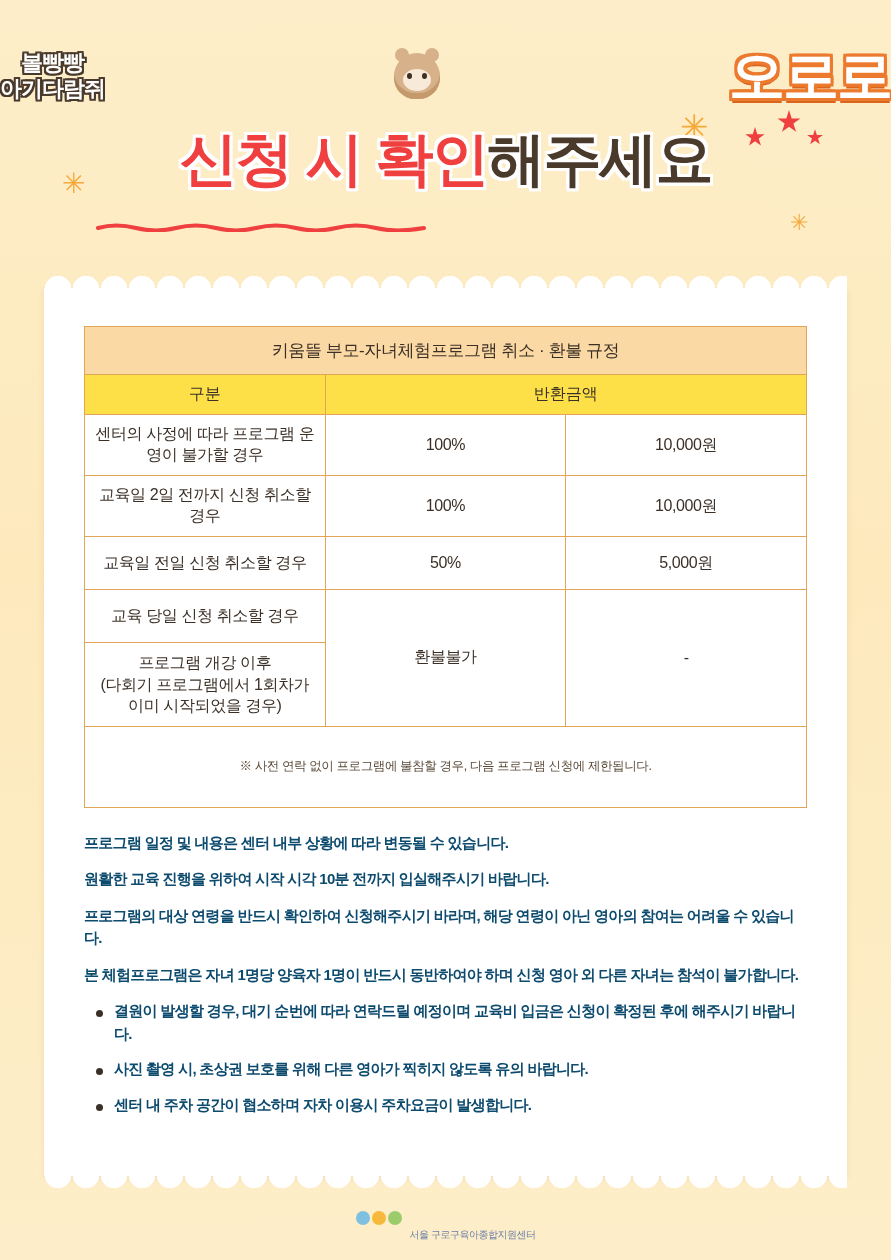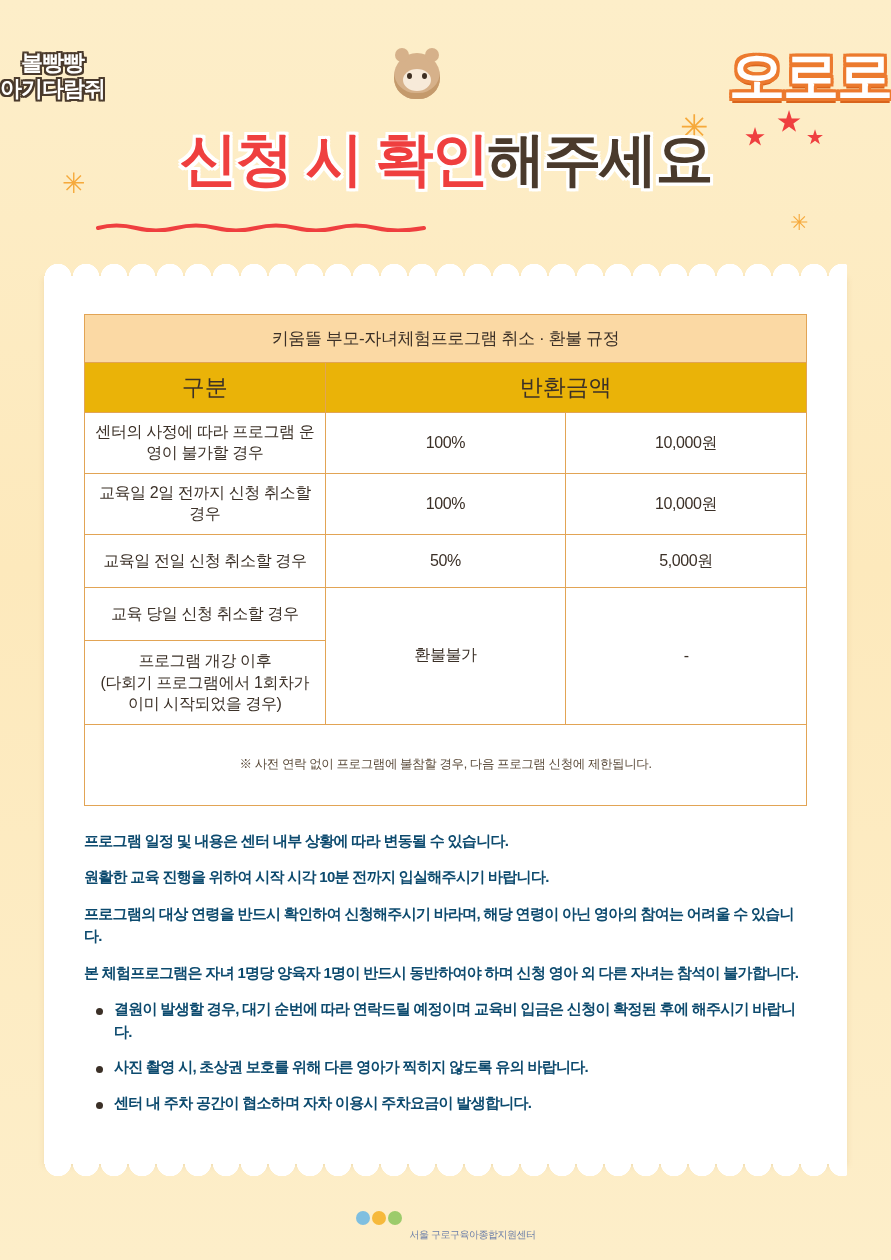--- a/index.html
+++ b/index.html
@@ -145,21 +145,21 @@
   .star {
     position: absolute;
     color: #ef3f3f;
     font-size: 22px;
     line-height: 1;
   }
 
   
   .card {
     position: absolute;
-    top: 276px;
+    top: 288px;
     left: 44px;
     width: 803px;
     height: 888px;
     background: #ffffff;
     box-shadow: 0 2px 6px rgba(180,140,80,.18);
   }
   .card::before,
   .card::after {
     content: "";
     position: absolute;
@@ -197,23 +197,23 @@
     font-weight: normal;
   }
   .t-title {
     background: #fbd9a4;
     font-weight: bold;
     font-size: 17px;
     letter-spacing: -0.4px;
     padding: 12px 6px !important;
   }
   .t-head {
-    background: #eab308;
-    font-weight: bold;
-    font-size: 23px;
+    background: #fde047;
+    font-weight: bold;
+    font-size: 16px;
   }
   .t-body td {
     background: #ffffff;
     height: 34px;
     letter-spacing: -0.4px;
   }
   .t-note {
     background: #fdf0d8;
     font-size: 12.5px;
     color: #5a4a39;

